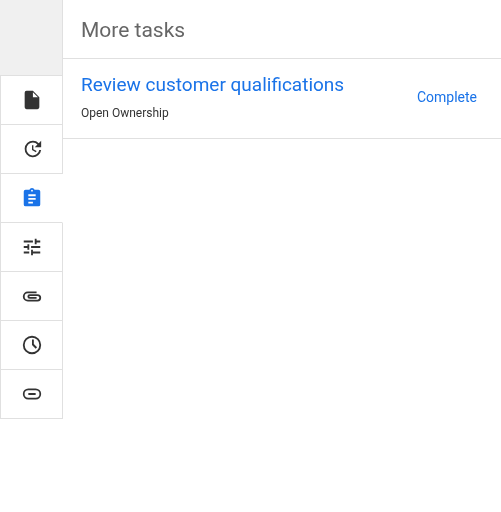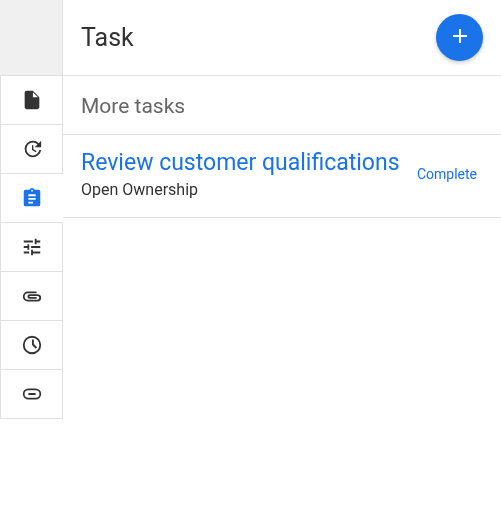--- a/index.html
+++ b/index.html
@@ -100,27 +100,27 @@
       align-items: center;
       justify-content: space-between;
       padding: 14px 18px 18px 18px;
       border-bottom: 1px solid #e0e0e0;
     }
     .task-info {
       display: flex;
       flex-direction: column;
     }
     .task-title {
-      font-size: 23px;
+      font-size: 19px;
       color: #1a73e8;
       cursor: pointer;
-      margin-bottom: 4px;
+      margin-bottom: 10px;
     }
     .task-subtitle {
-      font-size: 16px;
+      font-size: 12px;
       color: #333;
     }
     .task-action {
       font-size: 14px;
       color: #1a73e8;
       cursor: pointer;
       margin-right: 6px;
     }
   </style>
 </head>
@@ -181,30 +181,20 @@
   <div class="sidebar-item">
     <span class="icon">
       <svg viewBox="0 0 24 24">
           <path d="M3.9 12a4.1 4.1 0 0 1 4.1-4.1h4V6H8a6 6 0 0 0 0 12h4v-1.9H8A4.1 4.1 0 0 1 3.9 12zM8 13h8v-2H8zm8-7h-4v1.9h4a4.1 4.1 0 0 1 0 8.2h-4V18h4a6 6 0 0 0 0-12z"></path>
         </svg>
     </span>
   </div>
 </div>
 
 <div class="main">
-  <div class="header">
-    <div class="header-title">Task</div>
-    <div class="add-button">
-      <span>
-        <svg viewBox="0 0 24 24">
-            <path d="M19 13h-6v6h-2v-6H5v-2h6V5h2v6h6z"></path>
-          </svg>
-      </span>
-    </div>
-  </div>
 
   <div class="section-header">More tasks</div>
 
   <div class="task-row">
     <div class="task-info">
       <div class="task-title">Review customer qualifications</div>
       <div class="task-subtitle">Open Ownership</div>
     </div>
     <div class="task-action">Complete</div>
   </div>

